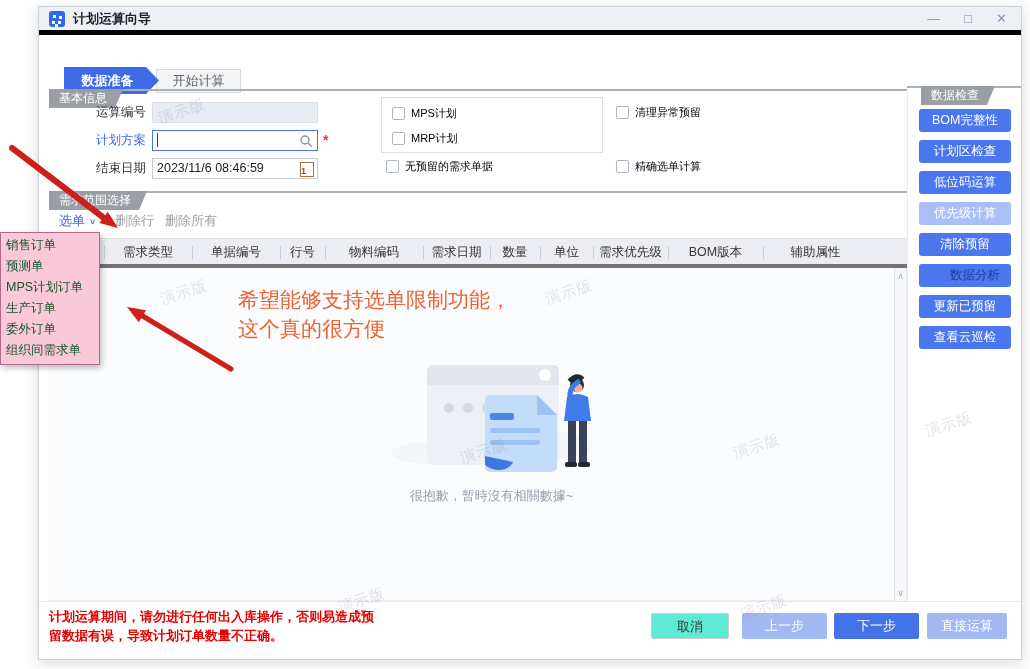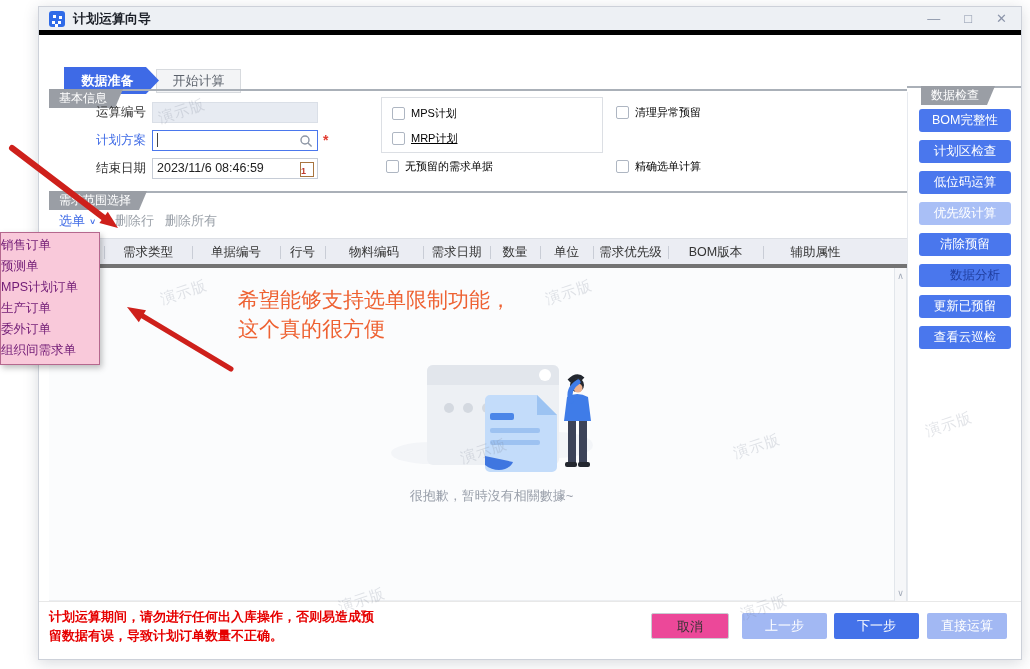--- a/index.html
+++ b/index.html
@@ -91,28 +91,28 @@
     cursor:pointer; }
   .side-btn.light { background:#a9bff6; }
   .side-btn.pressed { color:#203e9e;padding-left:20px; }
 
   
   .footer-sep { position:absolute; left:0; top:594px; width:100%; height:0; border-top:1px solid #e8e8e8; }
   .warning { position:absolute; left:10px; top:601px; width:330px; font-size:13px;
     font-weight:bold; color:#e60000; line-height:1.45; }
   .f-btn { position:absolute; top:606px; height:26px; border-radius:2px; font-size:13px;
     text-align:center; line-height:26px; cursor:pointer; }
-  .f-btn.plain { background:#ec4899; border:1px solid #c9ccd2; color:#333; }
+  .f-btn.plain { background:#5eead4; border:1px solid #c9ccd2; color:#333; }
   .f-btn.primary { background:#4472e9; color:#fff; }
   .f-btn.lightb { background:#a2b8f3; color:#fff; }
 
   
   .menu { position:absolute; left:0; top:232px; width:100px; background:#f9c9da;
     border:1px solid #b5688e; box-shadow:2px 3px 6px rgba(0,0,0,.25); z-index:40; padding:2px 0 3px;}
-  .menu-item { font-size:12.5px; color:#701a75; line-height:21px; 
+  .menu-item { font-size:12.5px; color:#14532d; line-height:21px; padding-left:5px;
     cursor:pointer; white-space:nowrap; }
   .annotation { position:absolute; left:238px; top:286px; font-size:21px; color:#ee6233;
     line-height:1.38; white-space:pre-line; z-index:50; }
   .arrows { position:absolute; left:0; top:0; width:1030px; height:669px;
     pointer-events:none; z-index:60; }
   .wm { position:absolute; font-size:15px; letter-spacing:1px; color:rgba(125,133,148,.22);
     transform:rotate(-18deg); z-index:30; pointer-events:none; white-space:nowrap; }
 </style>
 </head>
 <body>
@@ -171,21 +171,21 @@
           <span class="day">1</span>
         </span>
       </div>
     </div>
 
     <div class="cb-group" style="left:342px; top:90px; width:222px; height:56px;">
       <div class="cb-row" style="left:10px; top:8px;">
         <span class="cb"></span>
         <span>MPS计划</span>
       </div>
-      <div class="cb-row" style="left:10px; top:33px;text-decoration:underline;">
+      <div class="cb-row" style="left:10px; top:33px;">
         <span class="cb"></span>
         <span>MRP计划</span>
       </div>
     </div>
     <div class="cb-row" style="left:577px; top:98px;">
       <span class="cb"></span>
       <span>清理异常预留</span>
     </div>
     <div class="cb-row" style="left:347px; top:152px;">
       <span class="cb"></span>

